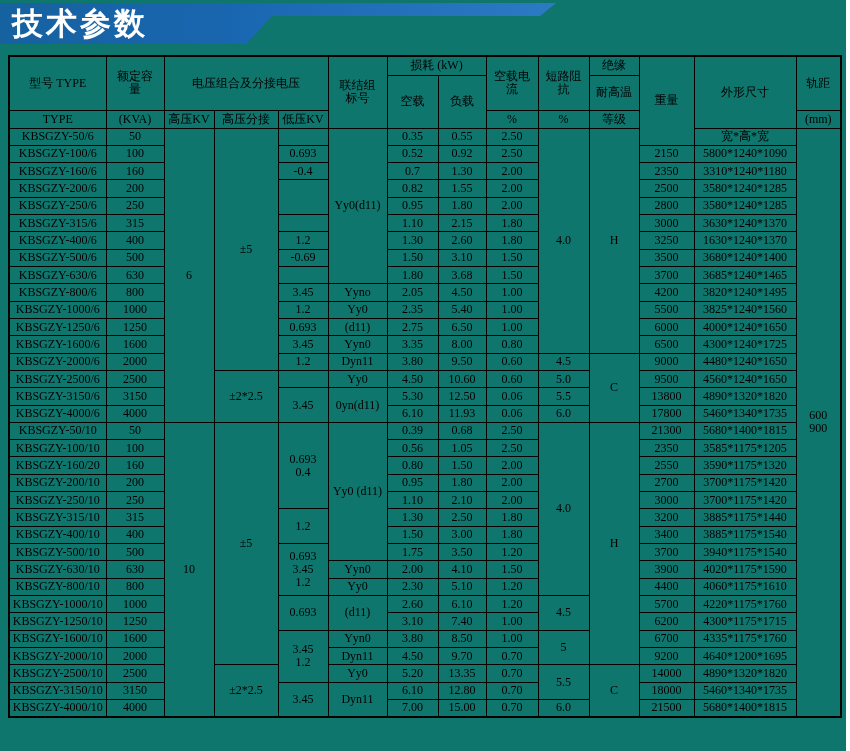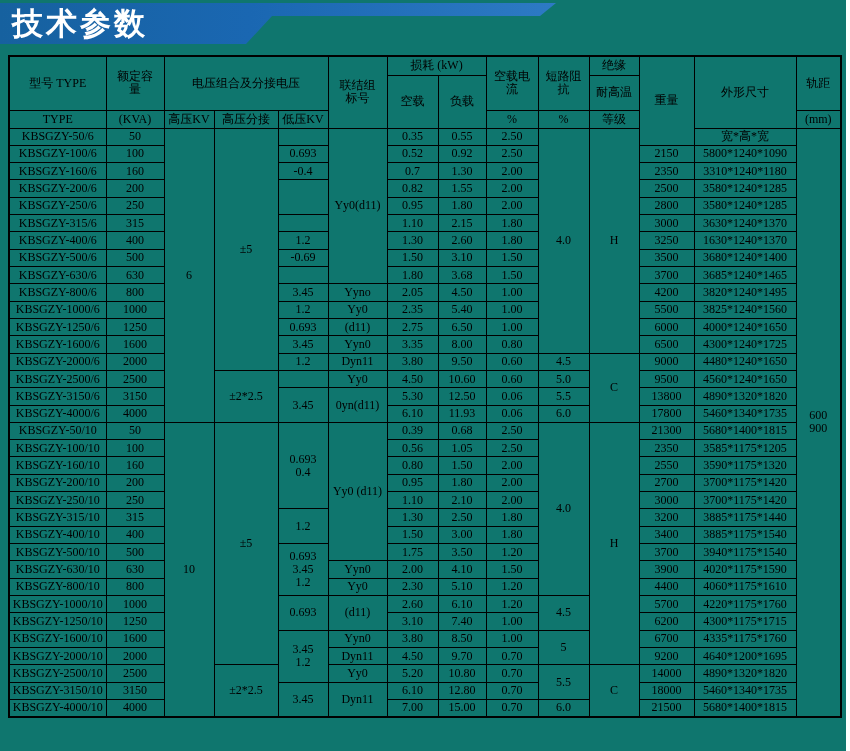--- a/index.html
+++ b/index.html
@@ -300,21 +300,21 @@
     <tr class="d">
       <td class="model">KBSGZY-100/10</td>
       <td>100</td>
       <td>0.56</td>
       <td>1.05</td>
       <td>2.50</td>
       <td>2350</td>
       <td>3585*1175*1205</td>
     </tr>
     <tr class="d">
-      <td class="model">KBSGZY-160/10</td>
+      <td class="model">KBSGZY-160/20</td>
       <td>160</td>
       <td>0.80</td>
       <td>1.50</td>
       <td>2.00</td>
       <td>2550</td>
       <td>3590*1175*1320</td>
     </tr>
     <tr class="d">
       <td class="model">KBSGZY-200/10</td>
       <td>200</td>
@@ -427,21 +427,21 @@
       <td>0.70</td>
       <td>9200</td>
       <td>4640*1200*1695</td>
     </tr>
     <tr class="d">
       <td class="model">KBSGZY-2500/10</td>
       <td>2500</td>
       <td rowspan="3">±2*2.5</td>
       <td>Yy0</td>
       <td>5.20</td>
-      <td>10.80</td>
+      <td>13.35</td>
       <td>0.70</td>
       <td rowspan="2">5.5</td>
       <td rowspan="3">C</td>
       <td>14000</td>
       <td>4890*1320*1820</td>
     </tr>
     <tr class="d">
       <td class="model">KBSGZY-3150/10</td>
       <td>3150</td>
       <td rowspan="2">3.45</td>

